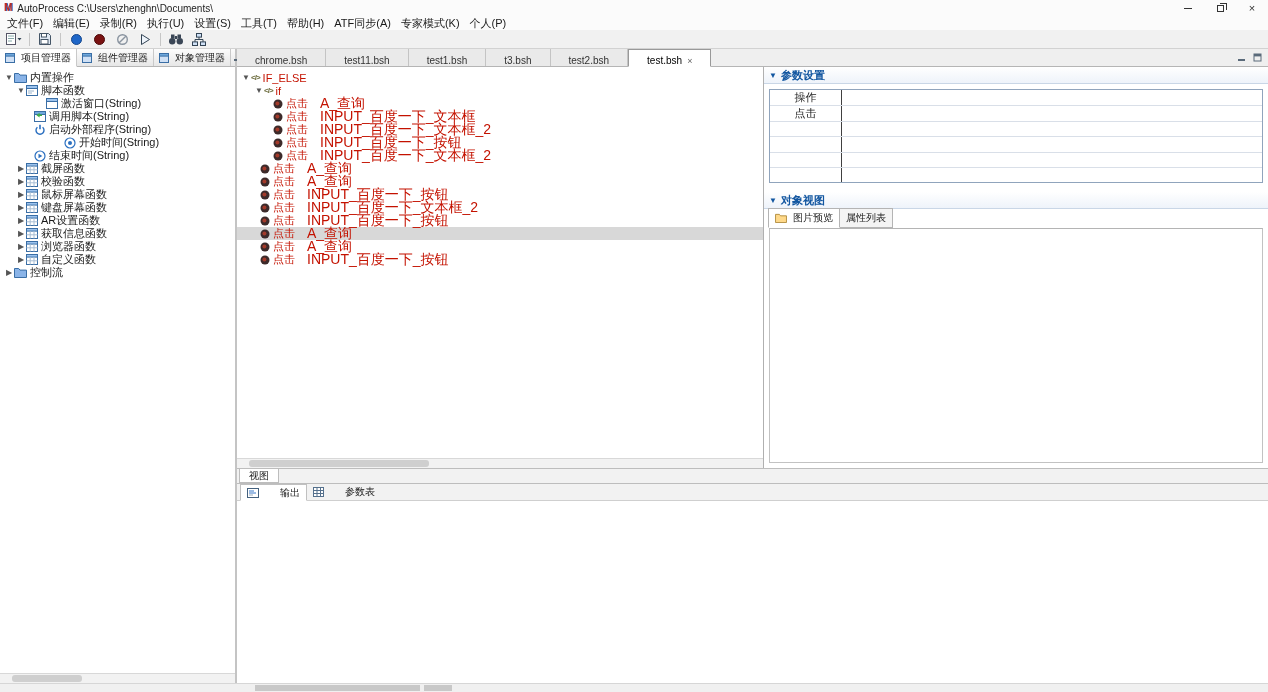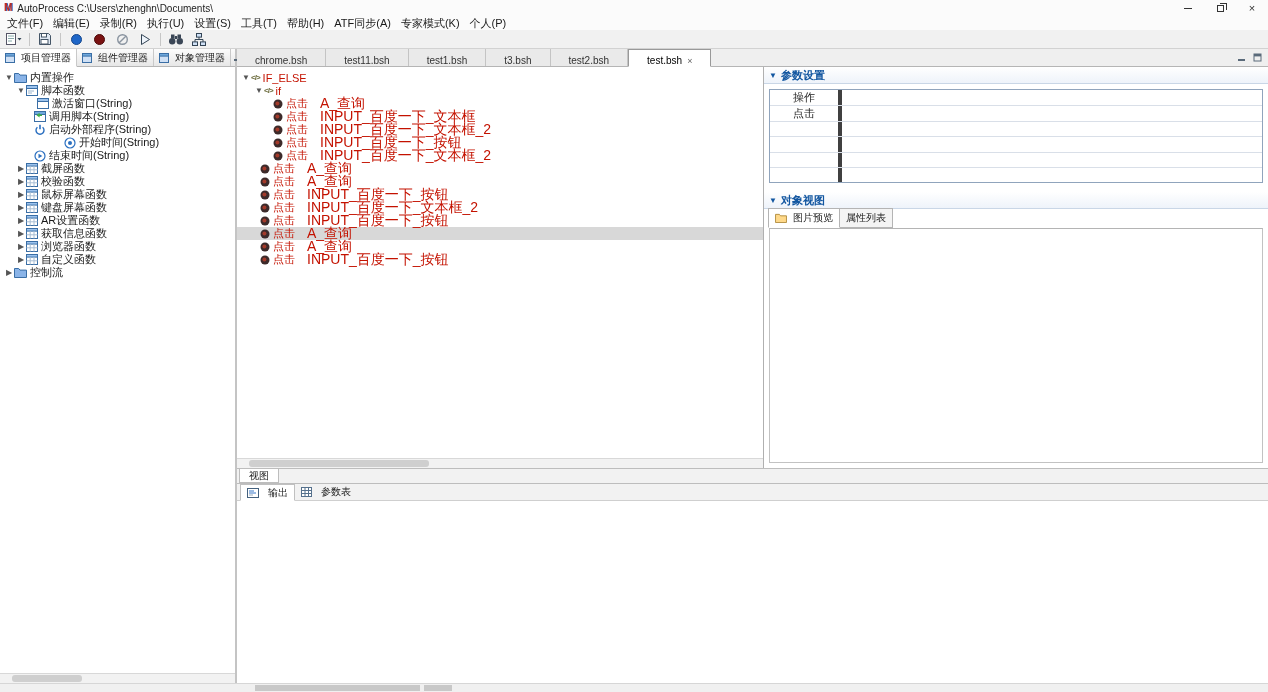--- a/index.html
+++ b/index.html
@@ -62,33 +62,33 @@
   .ed-action{color:var(--step-red,#c41200);font-size:11px}
   .ed-target{color:var(--step-red,#c41200);font-size:14px;margin-left:12px}
   .ic-code{font-size:8px;font-weight:bold;color:#6d6d3f;letter-spacing:-1px;margin-right:3px}
 
   .right-panel{width:505px;flex:0 0 auto;display:flex;flex-direction:column;background:#fff;border-left:1px solid #b0b0b0}
   .sec-header{height:17px;display:flex;align-items:center;gap:4px;background:linear-gradient(#ffffff,#eef3fa);border-bottom:1px solid #c9d6e6;padding-left:5px;color:var(--accent-blue,#1256a0);font-weight:bold;font-size:11px;flex:0 0 auto}
   .sec-tri{font-size:8px;color:var(--accent-blue,#1256a0)}
   .param-table{height:94px;margin:5px 5px 9px 5px;border:1px solid #90a4bc;display:flex;flex-direction:column;flex:0 0 auto}
   .pt-row{display:flex;flex:1;border-bottom:1px solid #d9dfe8}
   .pt-row:last-child{border-bottom:none}
-  .pt-c1{width:72px;border-right:4px solid #404040;display:flex;align-items:center;justify-content:center;font-size:11px}
+  .pt-c1{width:72px;border-right:1px solid #404040;display:flex;align-items:center;justify-content:center;font-size:11px}
   .pt-c2{flex:1}
   .obj-tabs{height:19px;display:flex;align-items:flex-end;padding-left:4px;flex:0 0 auto;background:#fff}
   .obj-tab{display:flex;align-items:center;gap:3px;padding:2px 6px;font-size:10px;border:1px solid #b4b4b4;background:#f4f4f4;margin-right:-1px}
   .obj-tab.active{background:#fff;border-bottom:1px solid #fff;position:relative;z-index:1}
   .obj-body{flex:1;margin:0 5px 5px 5px;border:1px solid #c2c2c2;background:#fff;border-top:1px solid #b4b4b4}
 
   .view-strip{height:16px;background:#f2f2f2;border-top:1px solid #bdbdbd;border-bottom:1px solid #bdbdbd;display:flex;align-items:center;padding-left:2px;flex:0 0 auto}
   .view-tab{font-size:10px;padding:0 9px;height:14px;line-height:14px;background:#fff;border:1px solid #bdbdbd;border-top:none}
 
   .bottom-panel{flex:0 0 auto;height:199px;display:flex;flex-direction:column;background:#fff}
   .bp-tabs{height:17px;display:flex;align-items:stretch;background:#f2f2f2;border-bottom:1px solid #cfcfcf;padding-left:3px;flex:0 0 auto}
-  .bp-tab{display:flex;align-items:center;gap:6px;padding:0 6px;font-size:10px;color:#222;white-space:nowrap}
+  .bp-tab{display:flex;align-items:center;gap:18px;padding:0 6px;font-size:10px;color:#222;white-space:nowrap}
   .bp-tab.active{background:#fff;border:1px solid #c0c0c0;border-bottom:1px solid #fff;margin-bottom:-1px}
   .bp-body{flex:1;background:#fff}
 
   .statusbar{height:9px;background:#f0f0f0;border-top:1px solid #d6d6d6;position:relative;flex:0 0 auto}
   .sb-seg1{position:absolute;left:255px;top:1px;width:165px;height:6px;background:#c8c8c8}
   .sb-seg2{position:absolute;left:424px;top:1px;width:28px;height:6px;background:#c8c8c8}
 </style>
 </head>
 <body>
 
@@ -240,21 +240,21 @@
             <span class="icon">
               <svg width="12" height="11" viewBox="0 0 12 11">
                 <rect x="0.5" y="0.5" width="11" height="10" fill="#fff" stroke="#3a6ea5"></rect>
                 <rect x="0.5" y="0.5" width="11" height="3" fill="#9cc3ee" stroke="#3a6ea5"></rect>
                 <line x1="2" y1="6" x2="8" y2="6" stroke="#9ab4cc"></line>
                 <line x1="2" y1="8" x2="6" y2="8" stroke="#9ab4cc"></line>
               </svg>
             </span>
             <span class="tree-label">脚本函数</span>
           </div>
-          <div class="tree-row" style="padding-left: 31px;">
+          <div class="tree-row" style="padding-left: 40px;">
             <span class="chev leaf"></span>
             <span class="icon">
               <svg width="12" height="11" viewBox="0 0 12 11">
                 <rect x="0.5" y="0.5" width="11" height="10" fill="#fff" stroke="#3a6ea5"></rect>
                 <rect x="0.5" y="0.5" width="11" height="3" fill="#9cc3ee" stroke="#3a6ea5"></rect>
               </svg>
             </span>
             <span class="tree-label">激活窗口(String)</span>
           </div>
           <div class="tree-row" style="padding-left: 28px;">

